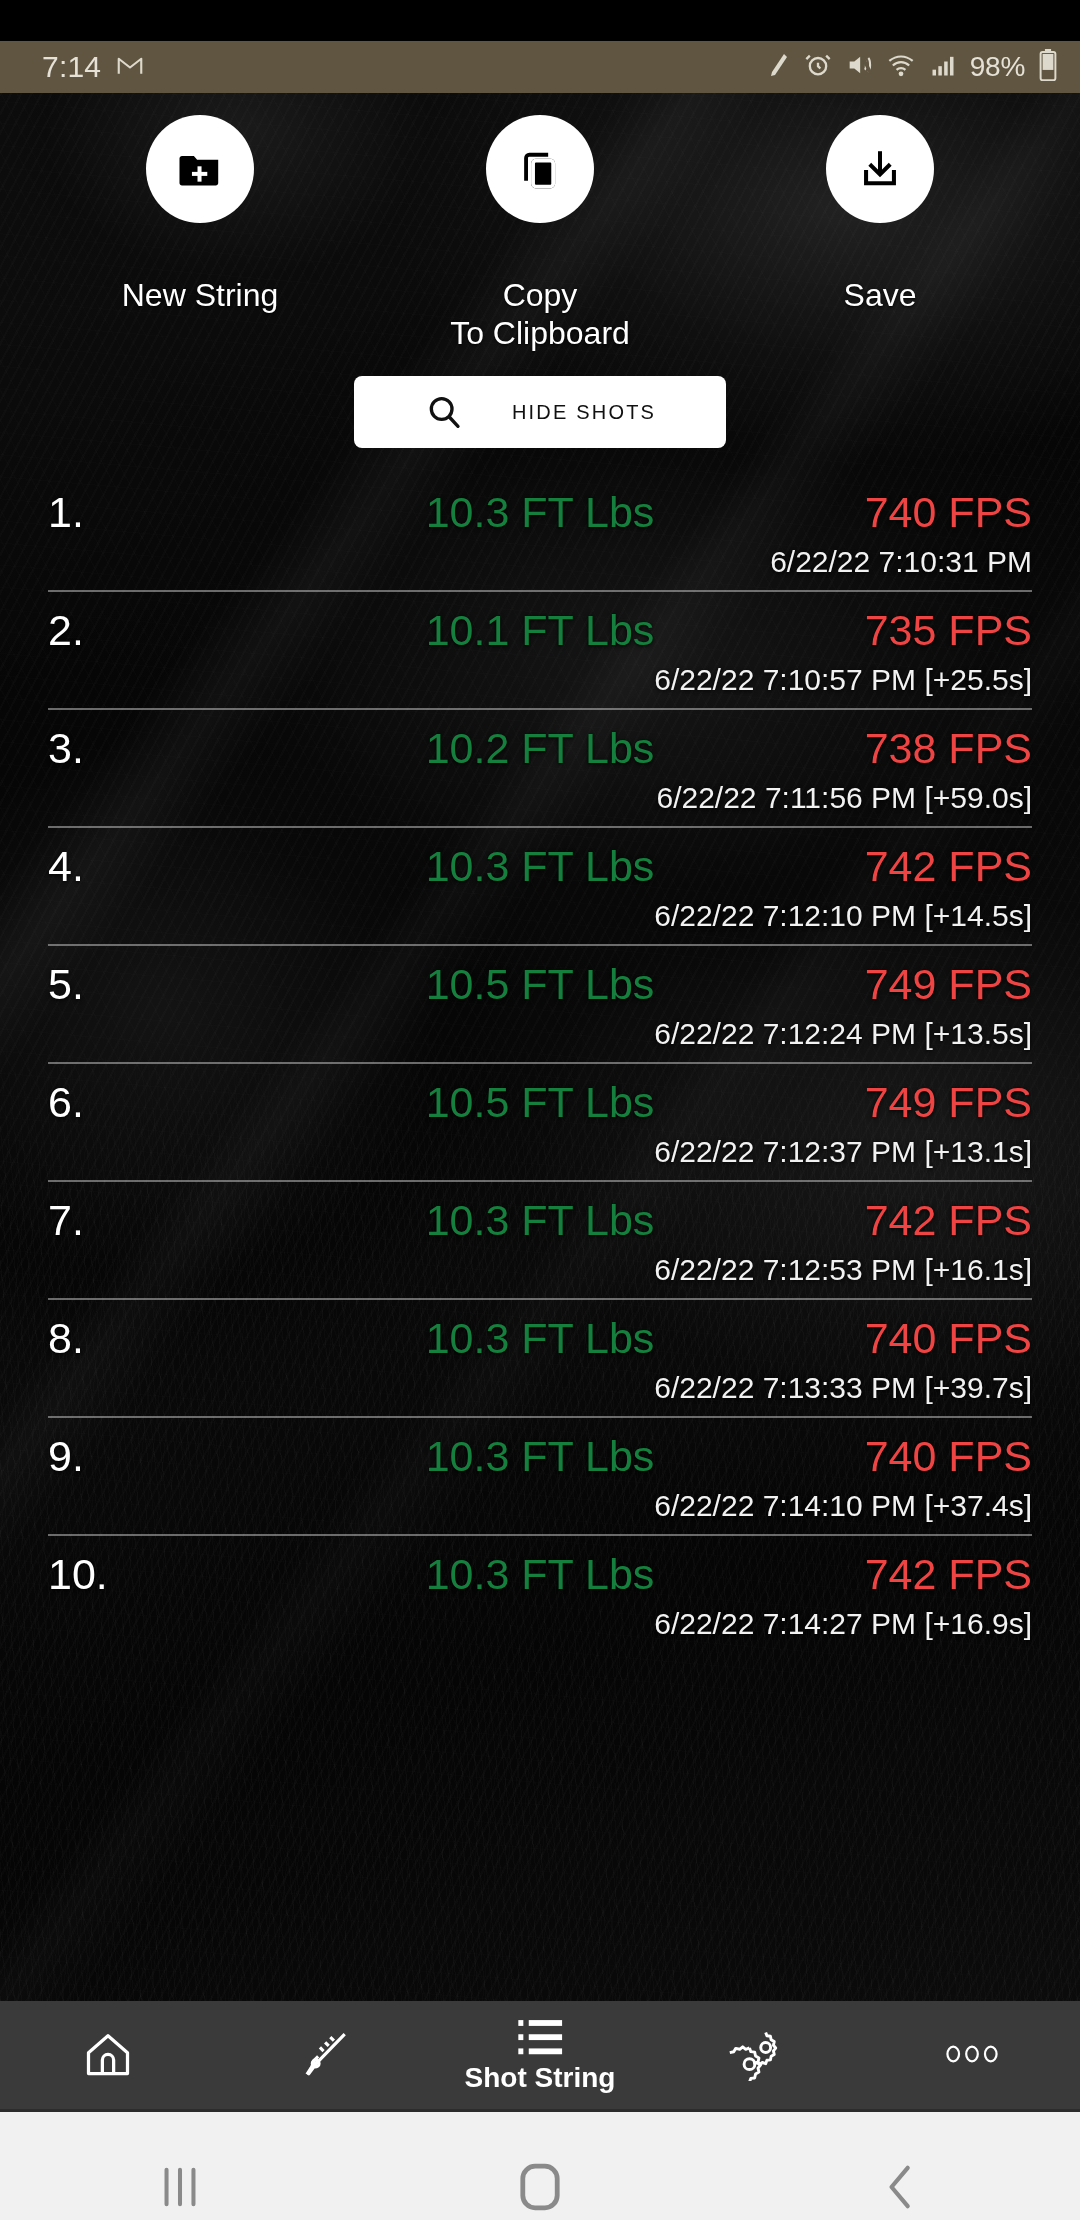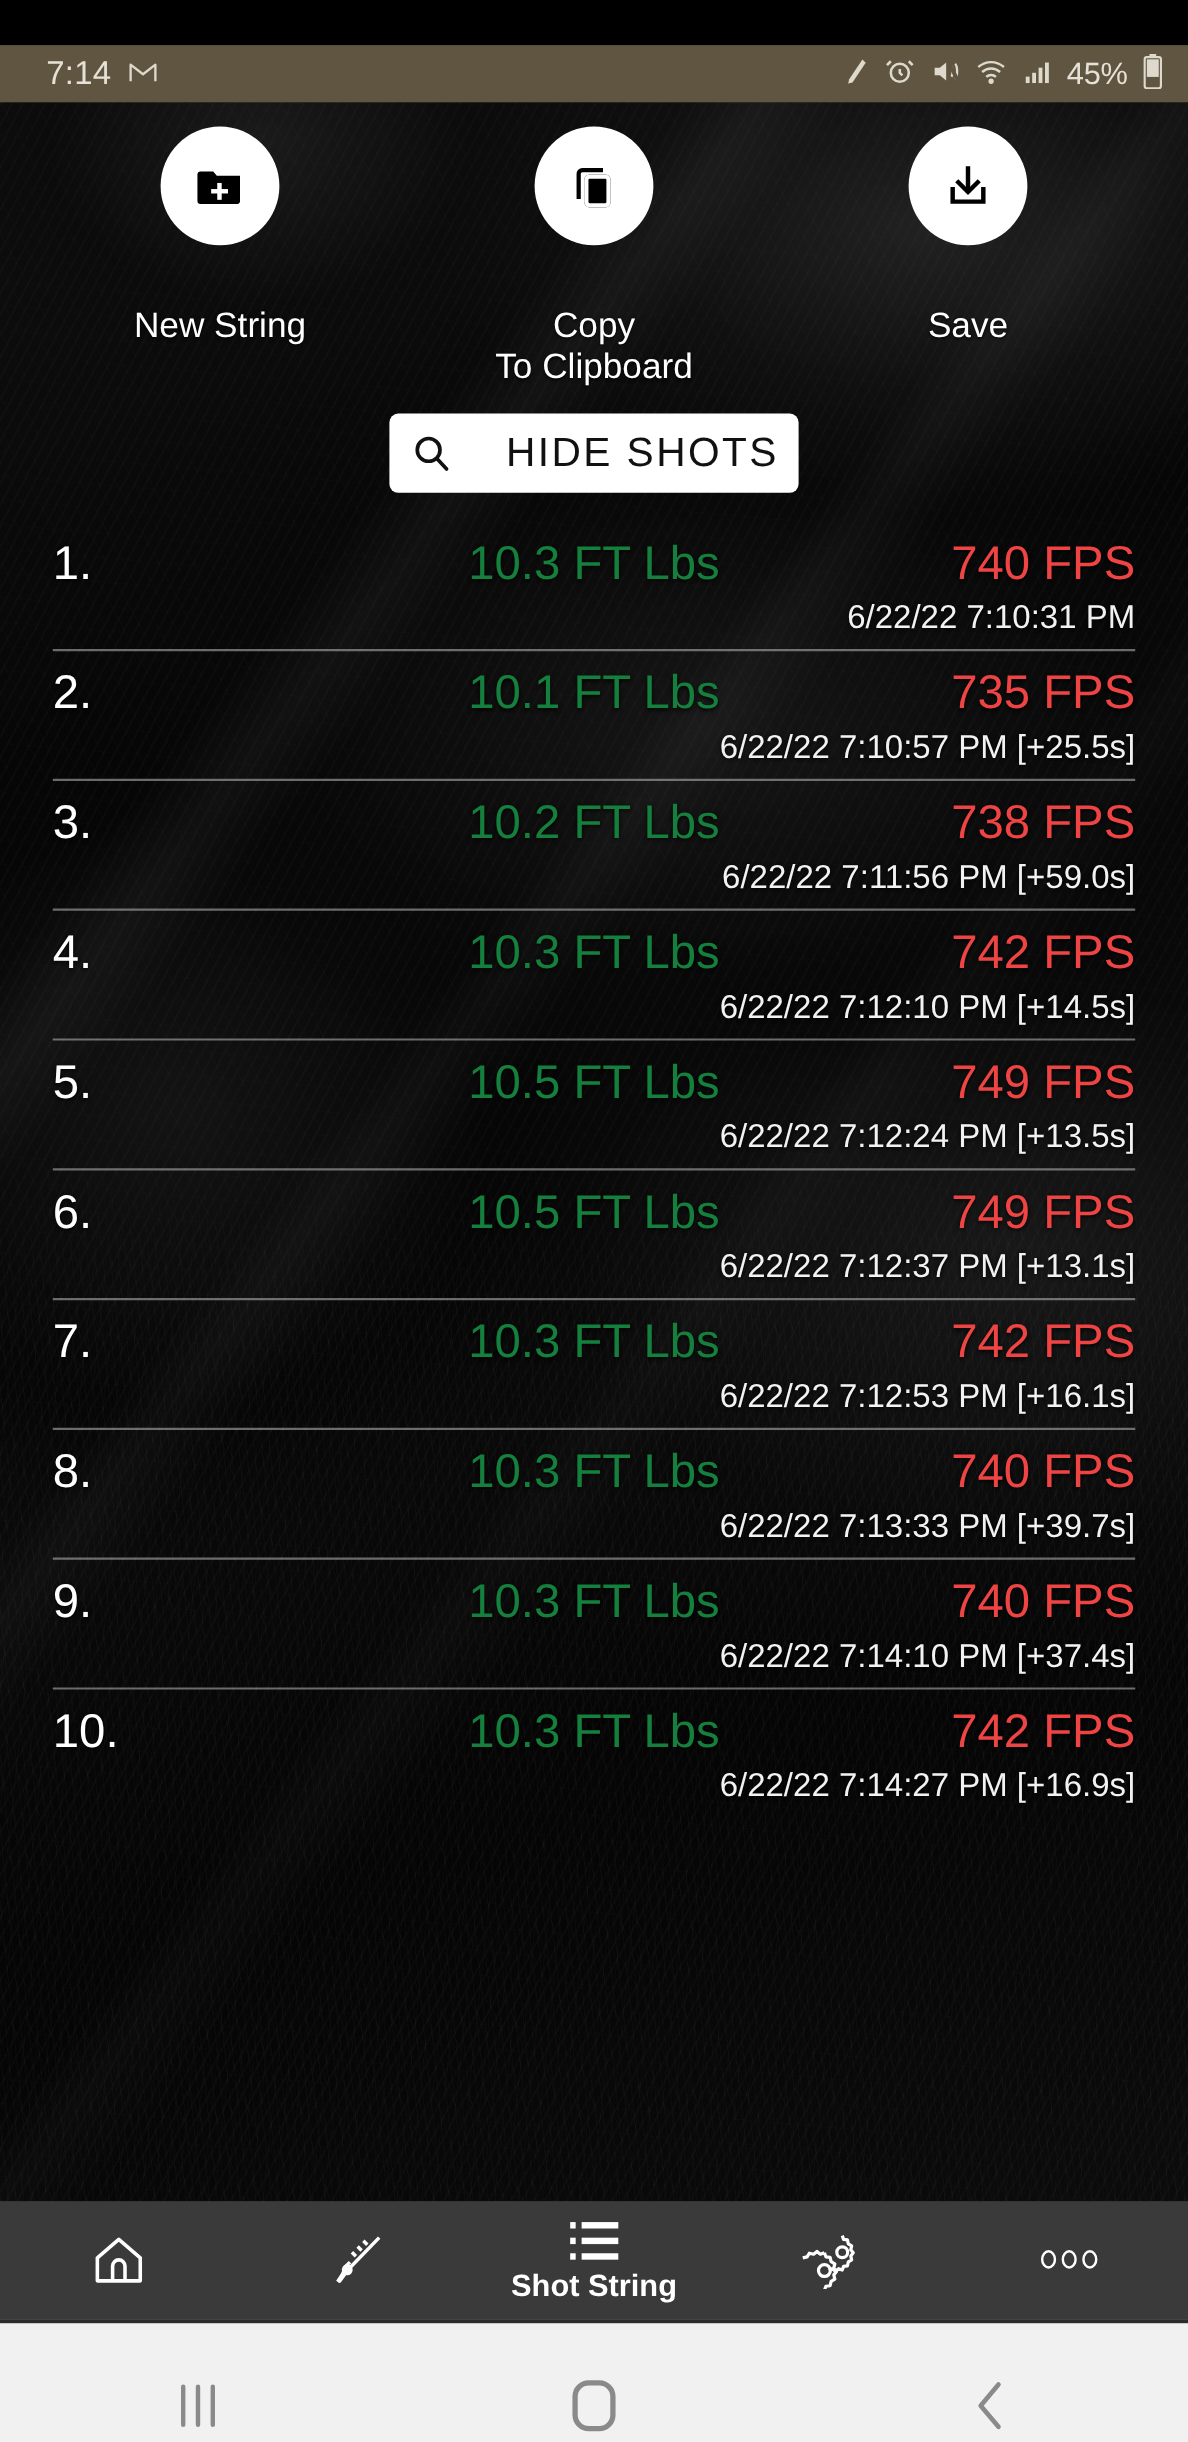--- a/index.html
+++ b/index.html
@@ -170,21 +170,21 @@
     width: 372px;
     height: 72px;
     background: #ffffff;
     border: none;
     border-radius: 8px;
     cursor: pointer;
     padding: 0 22px;
   }
   .hide-btn svg { display: block; flex: 0 0 auto; }
   .hide-label {
-    font-size: 37px;
+    font-size: 20px;
     letter-spacing: 2.2px;
     color: #111;
     font-weight: 400;
     white-space: nowrap;
   }
 
   
   .shot-list {
     flex: 1 1 auto;
     margin-top: 26px;
@@ -331,21 +331,21 @@
         </svg>
       </span>
       <span class="sb-ic">
         <svg width="28" height="28" viewBox="0 0 24 24" fill="#ded9cd">
           <rect x="3" y="16" width="3" height="5"></rect>
           <rect x="8" y="13" width="3" height="8"></rect>
           <rect x="13" y="9" width="3" height="12"></rect>
           <rect x="18" y="5" width="3" height="16"></rect>
         </svg>
       </span>
-      <span class="sb-batt-txt">45%</span>
+      <span class="sb-batt-txt">98%</span>
       <span class="sb-ic">
         <svg width="20" height="32" viewBox="0 0 14 26">
           <rect x="4.5" y="0" width="5" height="2.4" fill="#ded9cd"></rect>
           <rect x="1" y="2.4" width="12" height="23" rx="1.6" fill="none" stroke="#ded9cd" stroke-width="1.6"></rect>
           <rect x="2.6" y="4" width="8.8" height="13" fill="#ded9cd"></rect>
         </svg>
       </span>
     </div>
   </div>
 

